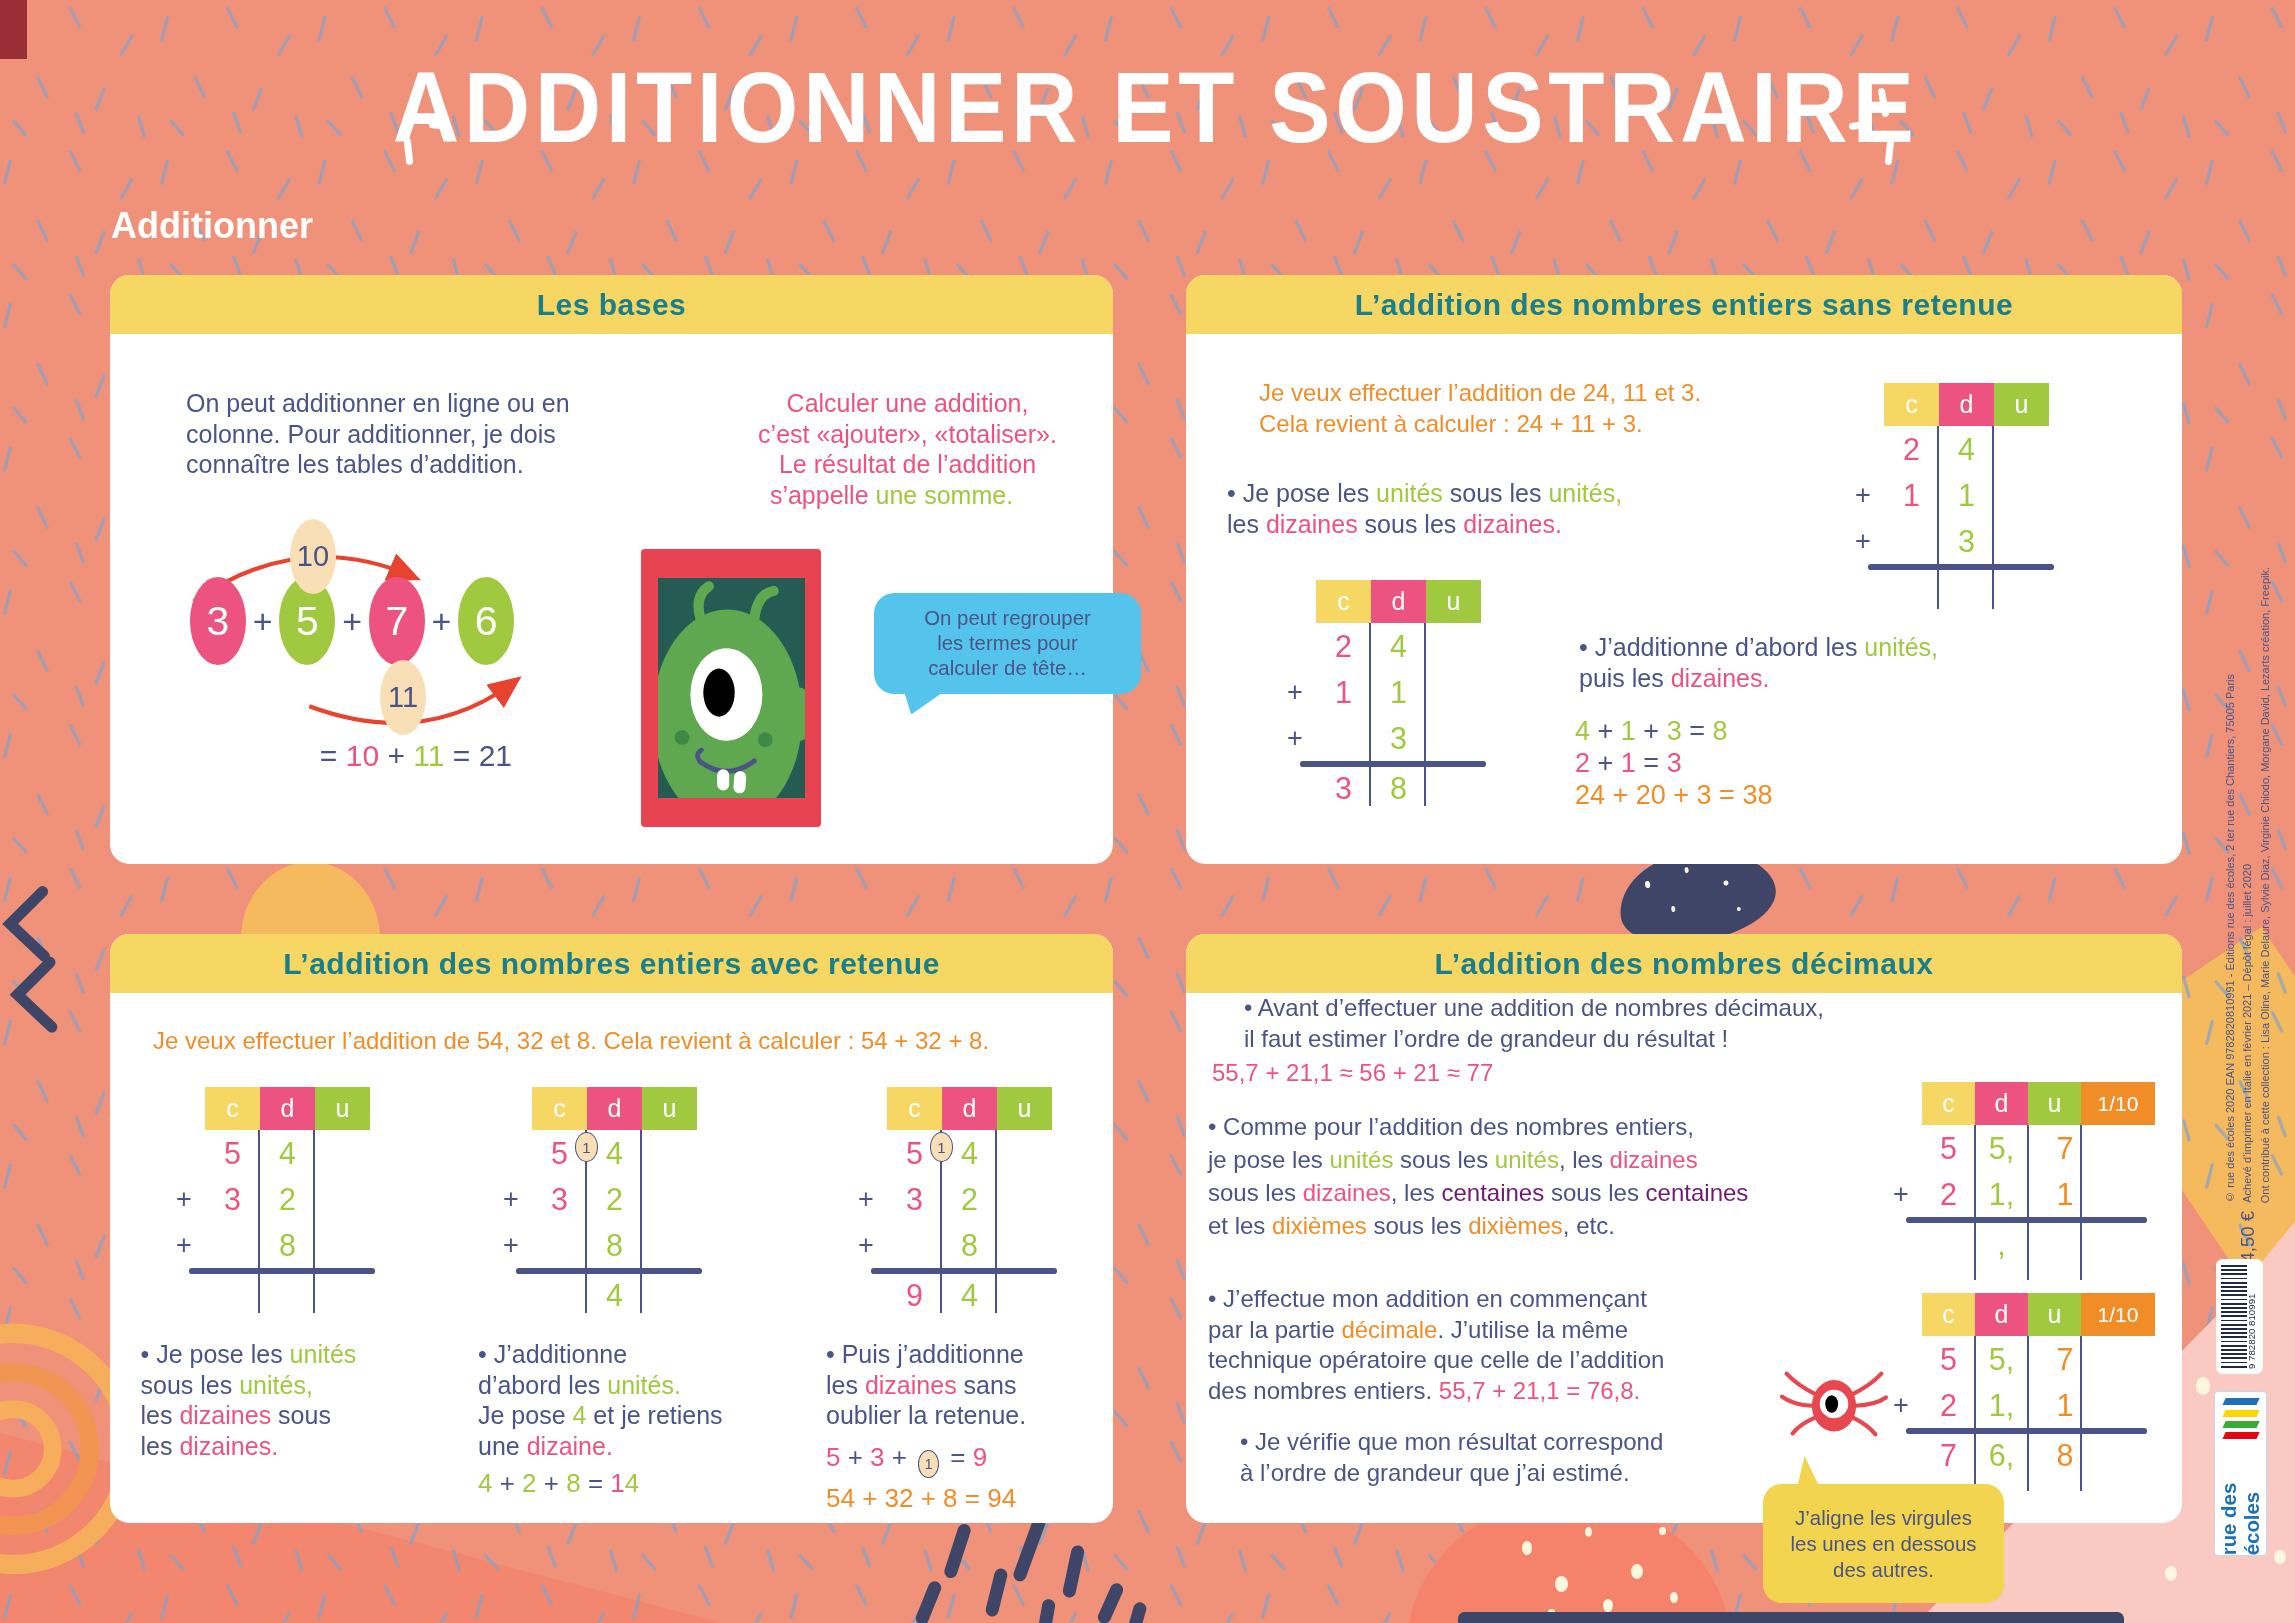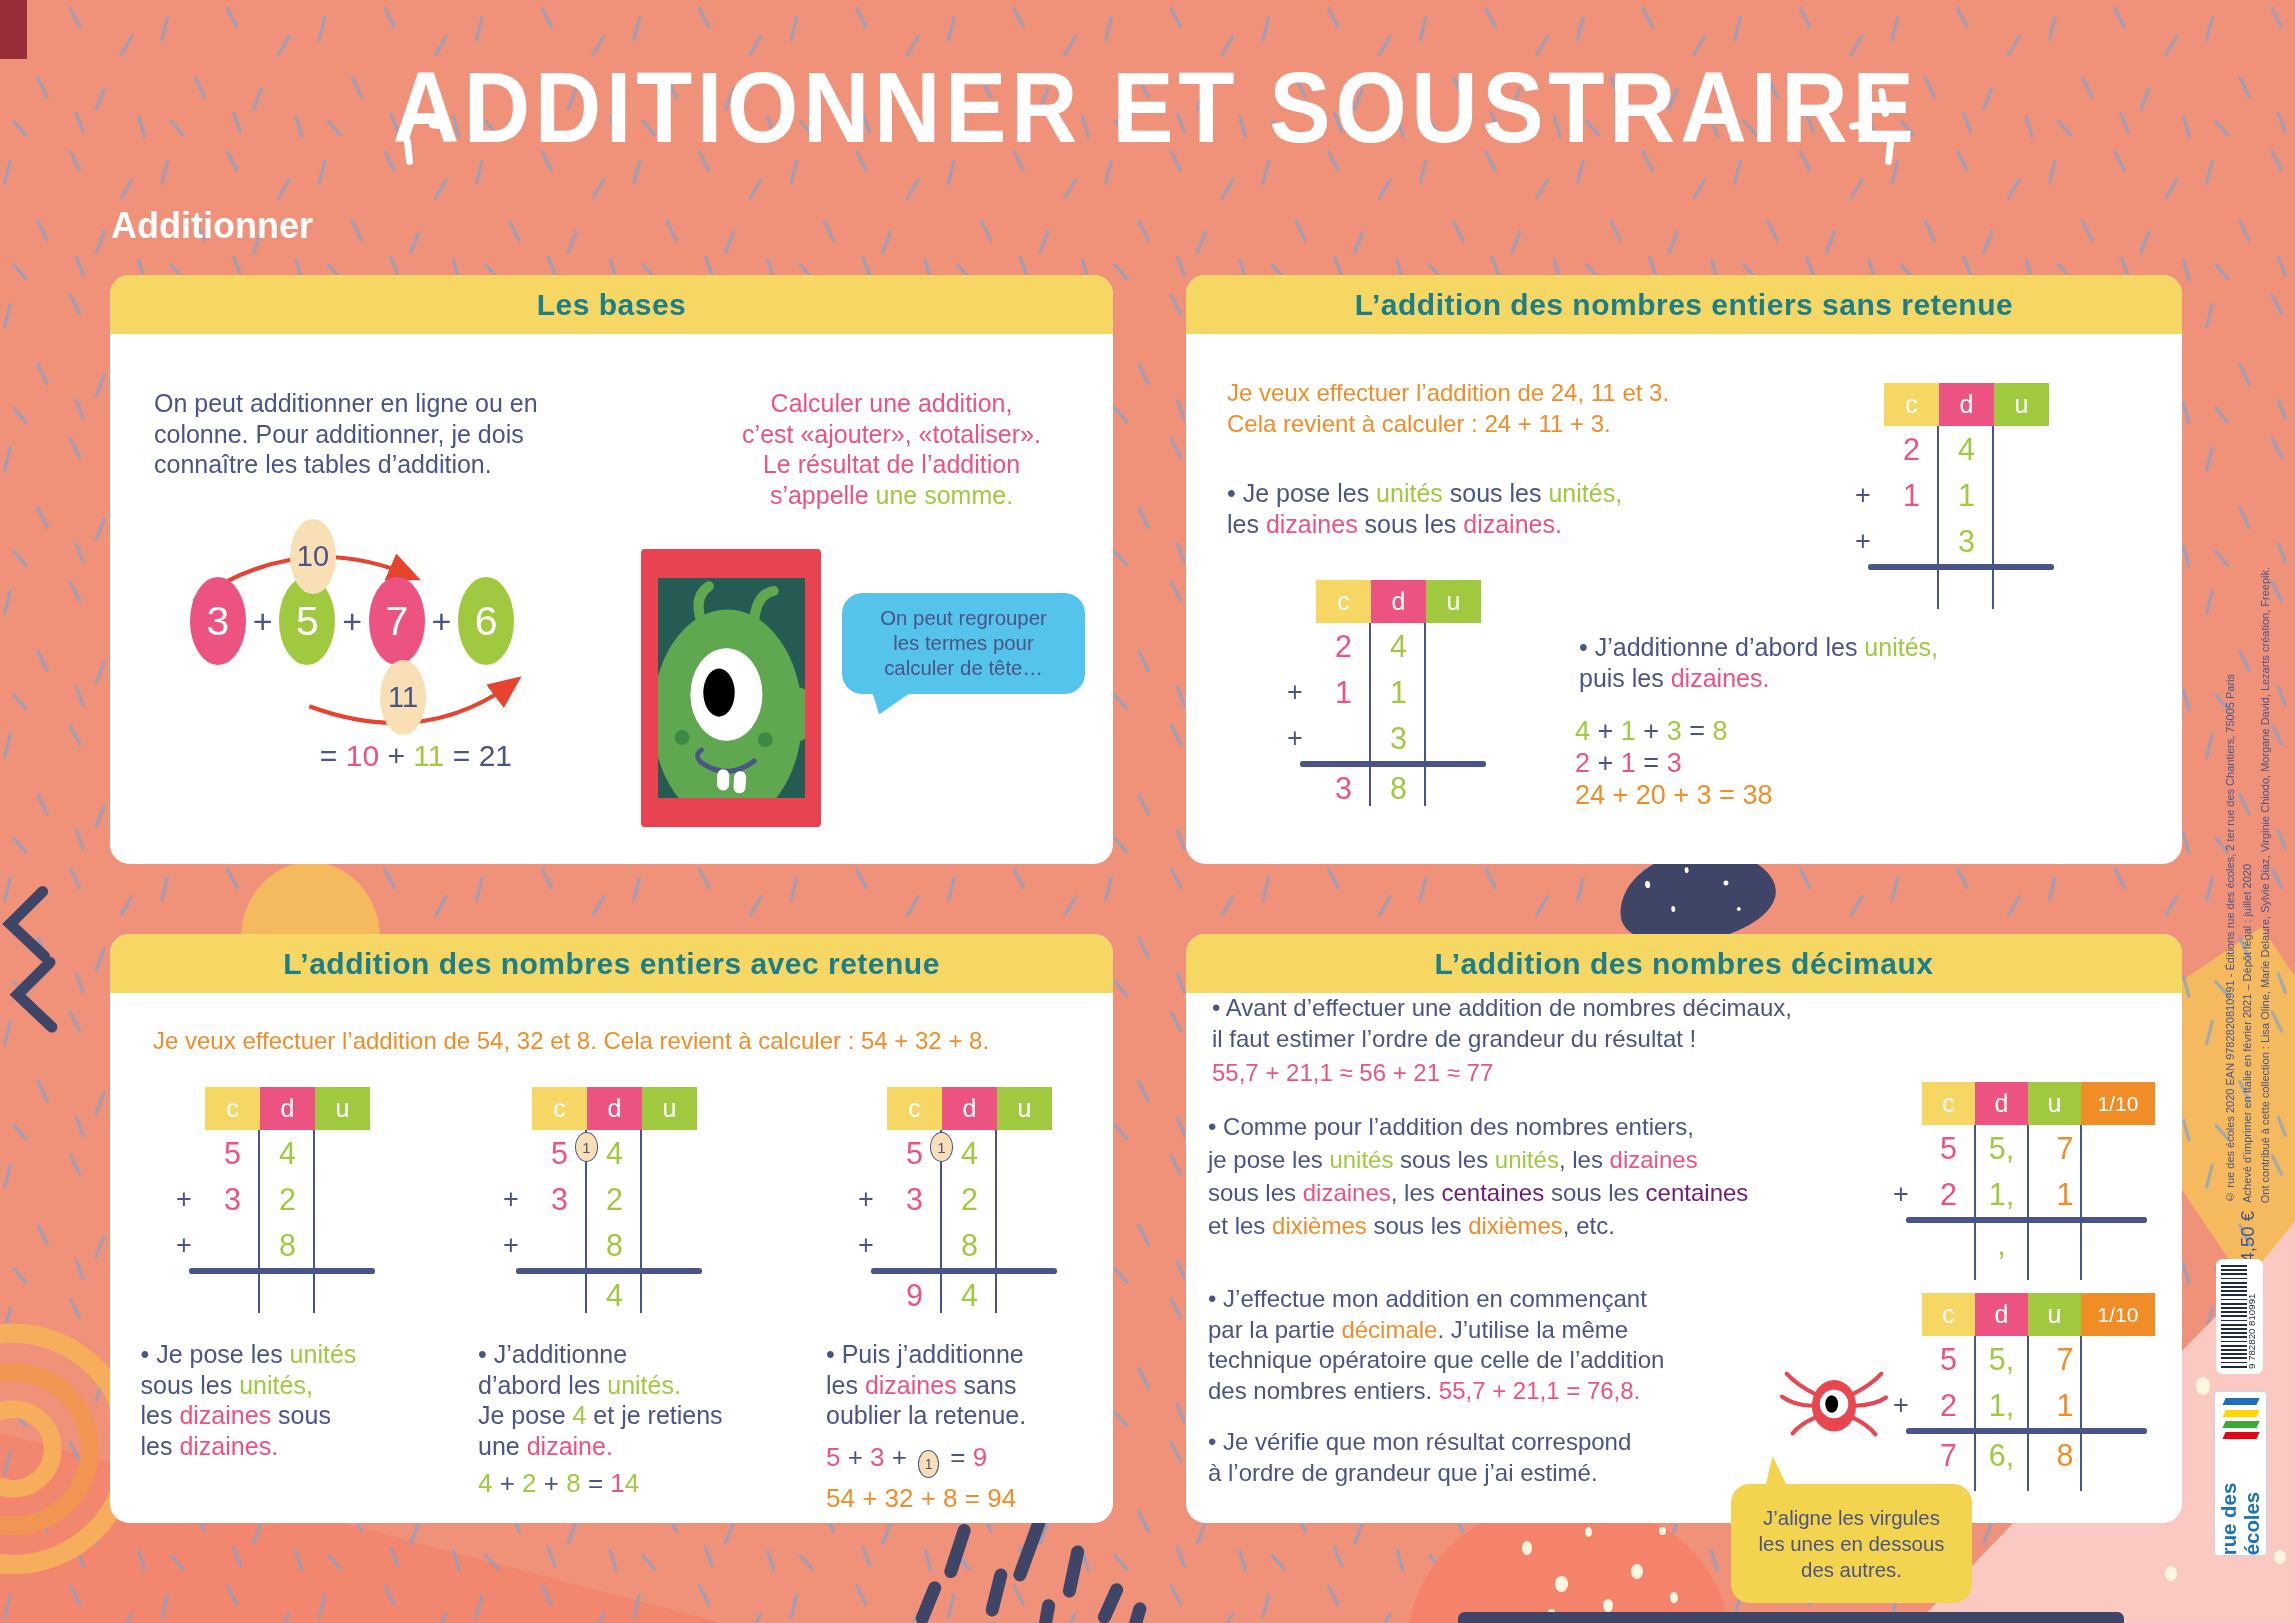--- a/index.html
+++ b/index.html
@@ -2,21 +2,21 @@
 <html style="font-size:7.4px"><head>
 <meta charset="utf-8">
 <style>
   html,body{margin:0;padding:0;background:#888;}
   .poster{position:relative;width:2295px;height:1623px;overflow:hidden;background:#F0917A;
           font-family:"Liberation Sans", sans-serif;padding-left:16px;}
   .abs{position:absolute;}
   
   .nv{color:#4A5486}.pk{color:#EC5380}.gr{color:#A1C940}.or{color:#F18D27}
   .yl{color:#701a75}
-  .pre{white-space:pre-line;}
+  .pre{white-space:pre-line;margin-left:32px;}
   
   .z0{z-index:0}.z1{z-index:1}.z2{z-index:2}
   
   .panel{position:absolute;width:1003px;height:589px;background:#fff;border-radius:19.4px;z-index:3;}
   .phead{position:absolute;left:0;top:0;width:100%;height:59px;background:#F6D763;
          border-radius:19.4px 19.4px 0 0;display:flex;align-items:center;justify-content:center;}
   .ptitle{font-size:30px;font-weight:bold;color:#1A7F8B;letter-spacing:0.5px;}
   .body54{font-size:25px;line-height:30.5px;}
   .body52{font-size:24px;line-height:30.5px;}
   
@@ -53,21 +53,21 @@
         justify-content:center;color:#fff;font-size:41px;}
   .tpink{background:#EC5380}.tgreen{background:#A1C940}
   .tplus{width:20.4px;text-align:center;font-size:34px;color:#4A5486;}
   .oval{position:absolute;width:46px;height:75px;border-radius:50%;background:#F8DFB6;
         color:#4A5486;display:flex;align-items:center;justify-content:center;font-size:29px;z-index:1;}
   .eqline{position:absolute;left:69px;top:464px;width:333px;text-align:right;font-size:30px;}
   
   .frame{position:absolute;left:531px;top:274px;width:180px;height:278px;background:#E84350;border-radius:3.7px;}
   .window{position:absolute;left:16.7px;top:29px;width:147px;height:220px;background:#265B54;overflow:hidden;}
   
-  .bub-blue{position:absolute;left:732px;top:318px;width:243px;height:101px;background:#55C4ED;
+  .bub-blue{position:absolute;left:732px;top:318px;width:267px;height:101px;background:#55C4ED;
     border-radius:20.4px;display:flex;align-items:center;justify-content:center;text-align:center;
     color:#4A5486;font-size:20.4px;line-height:25px;}
   .bub-blue::after{content:"";position:absolute;left:30px;bottom:-20.4px;width:40px;height:23px;
     background:#55C4ED;clip-path:polygon(0 0,100% 0,18% 100%);}
   .bub-yel{position:absolute;left:1731px;top:1484px;width:241px;height:119px;background:#F2D44F;
     border-radius:18.5px;display:flex;align-items:center;justify-content:center;text-align:center;
     color:#4A5486;font-size:20.4px;line-height:26px;z-index:4;}
   .bub-yel::before{content:"";position:absolute;left:26px;top:-28px;width:30px;height:30px;
     background:#F2D44F;clip-path:polygon(28% 100%,52% 0,100% 100%);}
   

